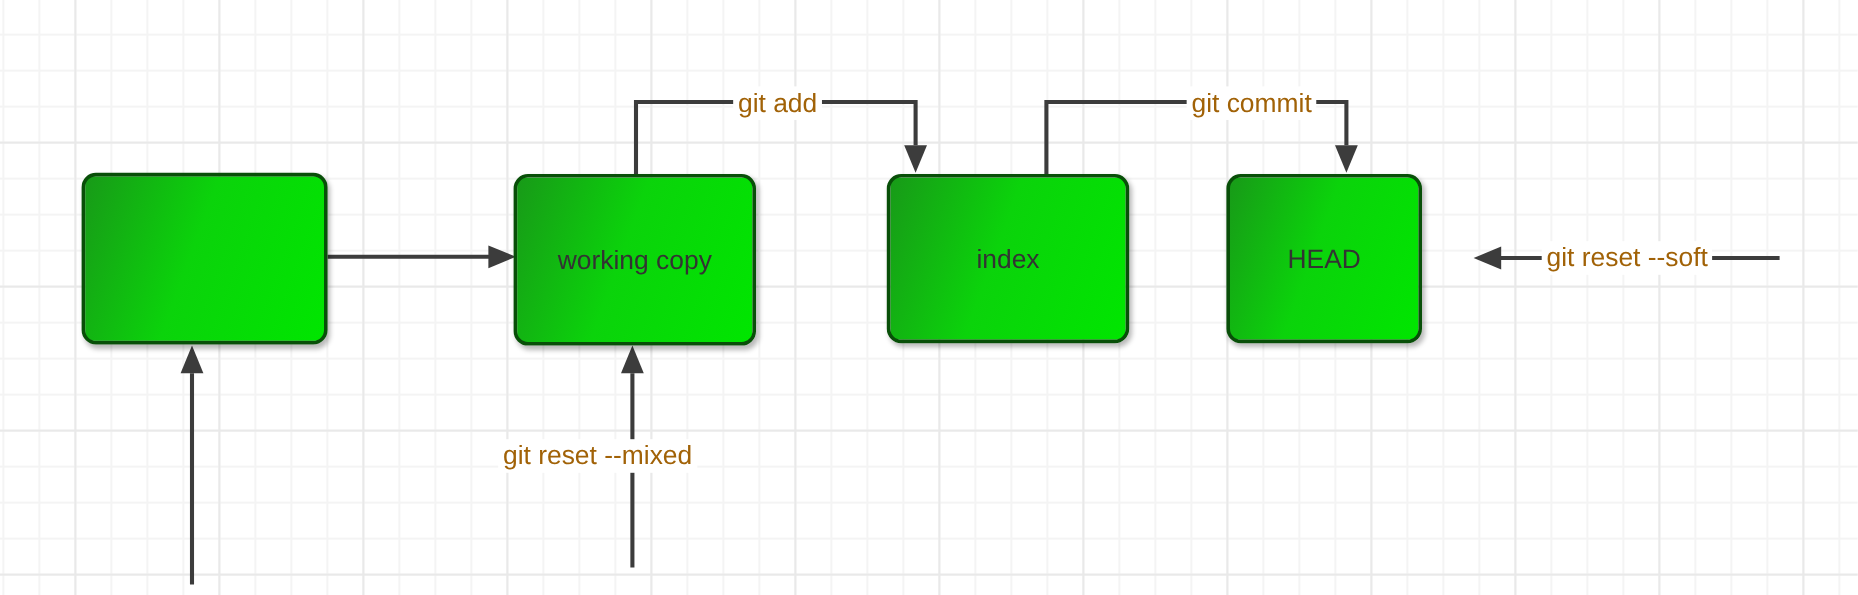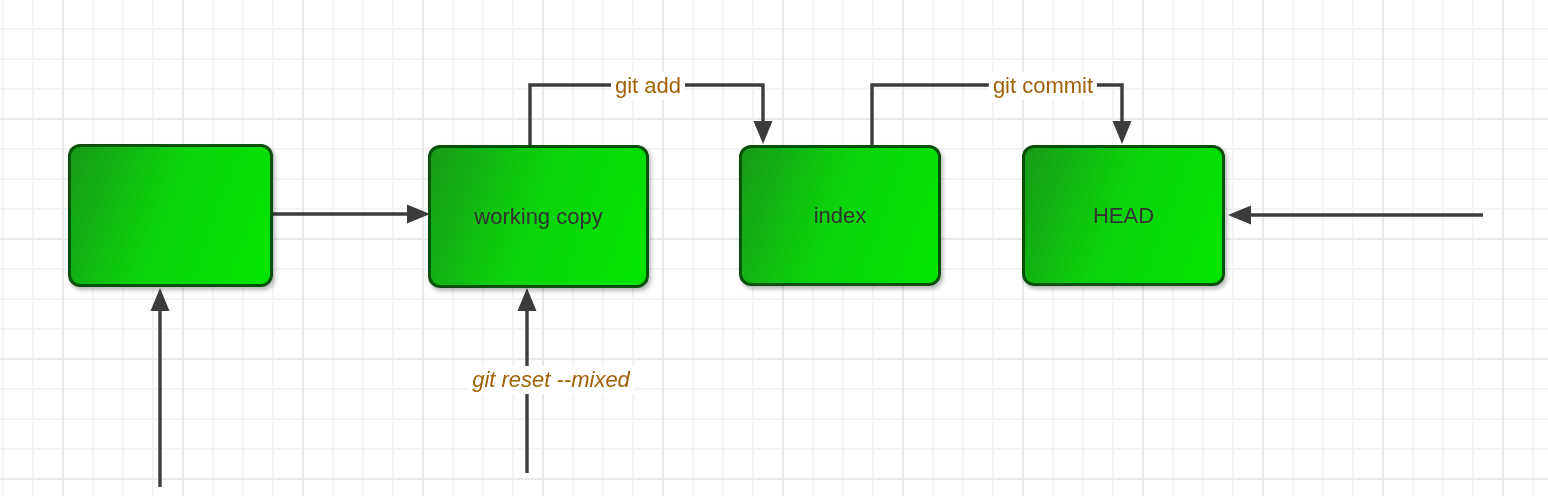--- a/index.html
+++ b/index.html
@@ -22,38 +22,38 @@
     position:absolute;z-index:2;
     box-sizing:border-box;
     border:3px solid #084f08;
     border-radius:12px;
     background:linear-gradient(110deg,#189a18 0%,#0bd30b 45%,#00e600 100%);
     box-shadow:2px 3px 4px rgba(0,0,0,0.28);
     display:flex;align-items:center;justify-content:center;
     color:#333333;font-size:22px;
   }
   .node-1{left:68px;top:144px;width:205px;height:143px;}
-  .node-2{left:428px;top:145px;width:221px;height:143px;}
+  .node-2{left:428px;top:145px;width:202px;height:143px;}
   .node-3{left:714px;top:145px;width:202px;height:141px;margin-left:25px;}
-  .node-4{left:1022px;top:145px;width:203px;height:141px;}
+  .node-4{left:1022px;top:145px;width:163px;height:141px;}
   .edge-label{
     position:absolute;z-index:3;
     transform:translate(-50%,-50%);
     background:#ffffff;
     color:#a16207;font-size:22px;
     white-space:nowrap;
     padding:1px 4px;
     text-align:center;
   }
   .lbl-edit  {left:353px;top:165px;line-height:29px;}
   .lbl-add   {left:648px;top:86px;}
   .lbl-commit{left:999px;top:86px;margin-left:44px;}
   .lbl-soft  {left:1356px;top:215px;}
   .lbl-hard  {left:162px;top:382px;}
-  .lbl-mixed {left:551px;top:380px;font-style:italic;}
+  .lbl-mixed {left:498px;top:380px;}
 </style>
 </head>
 <body>
 
 <div class="canvas">
 
   <svg class="connectors" width="1548" height="496" viewBox="0 0 1548 496">
     <g stroke="#3c3c3c" stroke-width="3.4" fill="none">
 
       <path d="M273 214 H410"></path>
@@ -86,15 +86,16 @@
   </div>
   <div class="node node-3">
     <span>index</span>
   </div>
   <div class="node node-4">
     <span>HEAD</span>
   </div>
 
   <div class="edge-label lbl-add">git add</div>
   <div class="edge-label lbl-commit">git commit</div>
+  <div class="edge-label lbl-soft">git reset --soft</div>
   <div class="edge-label lbl-mixed">git reset --mixed</div>
 
 </div>
 
 </body></html>

